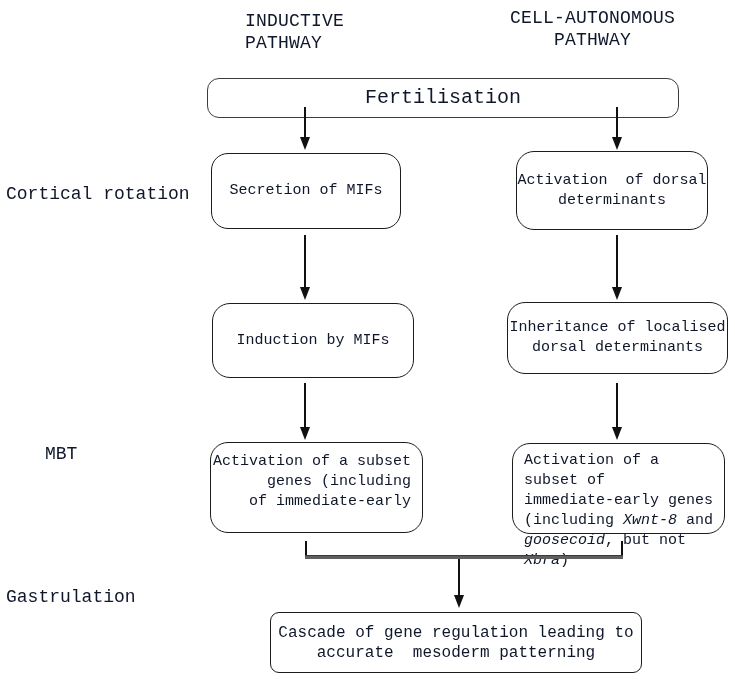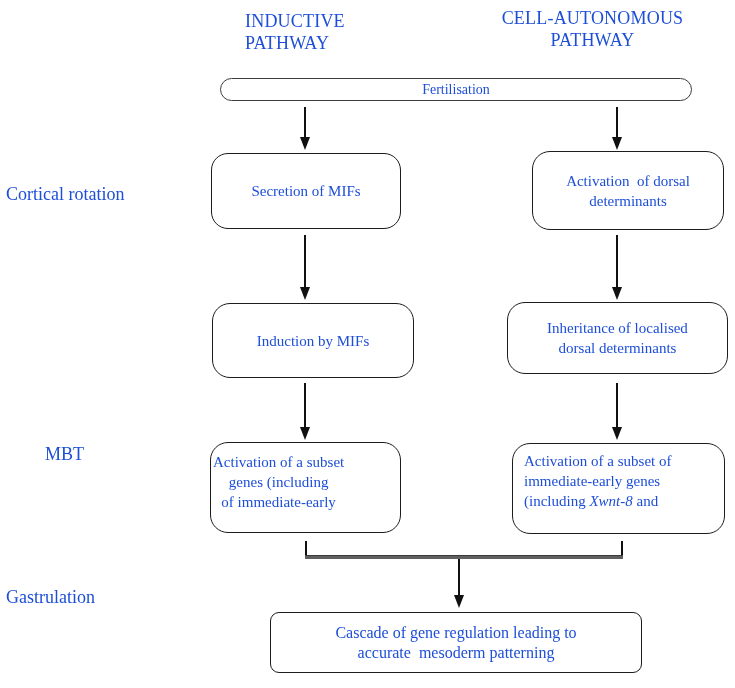--- a/index.html
+++ b/index.html
@@ -5,22 +5,22 @@
   html, body {
     margin: 0;
     padding: 0;
     background: #ffffff;
   }
   .canvas {
     position: relative;
     width: 735px;
     height: 688px;
     background: #ffffff;
-    font-family: Liberation Serif, serif;
-    color: #1d4ed8;
+    font-family: Liberation Mono, monospace;
+    color: #0f172a;
     overflow: hidden;
   }
 
   
   .hdr {
     position: absolute;
     font-size: 18px;
     line-height: 22px;
     white-space: pre-wrap;
     letter-spacing: 0.2px;
@@ -43,34 +43,34 @@
     background: #ffffff;
     display: flex;
     align-items: center;
     justify-content: center;
     text-align: center;
     font-size: 15px;
     line-height: 20px;
     white-space: pre-wrap;
   }
   .pill {
-    left: 220px; top: 78px; width: 472px; height: 23px;
+    left: 207px; top: 78px; width: 472px; height: 40px;
     border-radius: 12px;
     border-color: #3c3c3c;
-    font-size: 14px;
+    font-size: 20px;
     line-height: 1;
   }
   .box-secretion         { left: 211px; top: 153px; width: 190px; height: 76px; border-radius: 17px; }
-  .box-activation-dorsal { left: 532px; top: 151px; width: 192px; height: 79px; }
+  .box-activation-dorsal { left: 516px; top: 151px; width: 192px; height: 79px; }
   .box-induction         { left: 212px; top: 303px; width: 202px; height: 75px; }
   .box-inheritance       { left: 507px; top: 302px; width: 221px; height: 72px; }
   .box-mbt-left {
-    left: 210px; top: 442px; width: 191px; height: 91px;
+    left: 210px; top: 442px; width: 213px; height: 91px;
     align-items: flex-start; justify-content: flex-start;
-    text-align: center; padding: 9px 6px 0 2px;
+    text-align: right; padding: 9px 6px 0 2px;
   }
   .box-mbt-right {
     left: 512px; top: 443px; width: 213px; height: 91px;
     align-items: flex-start; justify-content: flex-start;
     text-align: left; padding: 7px 4px 0 11px;
   }
   .box-cascade {
     left: 270px; top: 612px; width: 372px; height: 61px;
     border-radius: 9px; font-size: 16px;
   }
@@ -138,21 +138,21 @@
   <div class="arrow a4"></div>
 
   <div class="node box-induction">Induction by MIFs</div>
   <div class="node box-inheritance">Inheritance of localised
 dorsal determinants</div>
 
   <div class="arrow a5"></div>
   <div class="arrow a6"></div>
 
   <div class="node box-mbt-left rich-lines"><div><div><span>Activation of a subset</span></div><div><span>genes (including</span></div><div><span>of immediate-early</span></div></div></div>
-  <div class="node box-mbt-right rich-lines"><div><div><span>Activation of a subset of</span></div><div><span>immediate-early genes</span></div><div><span>(including </span><span style="font-style: italic;">Xwnt-8</span><span> and</span></div></div></div>
+  <div class="node box-mbt-right rich-lines"><div><div><span>Activation of a subset of</span></div><div><span>immediate-early genes</span></div><div><span>(including </span><span style="font-style: italic;">Xwnt-8</span><span> and</span></div><div><span style="font-style: italic;">goosecoid</span><span>, but not </span><span style="font-style: italic;">Xbra</span><span>)</span></div></div></div>
 
   <div class="stub stub-left"></div>
   <div class="stub stub-right"></div>
   <div class="merge-bar"></div>
   <div class="arrow a7"></div>
 
   <div class="node box-cascade">Cascade of gene regulation leading to
 accurate  mesoderm patterning</div>
 
 </div>

